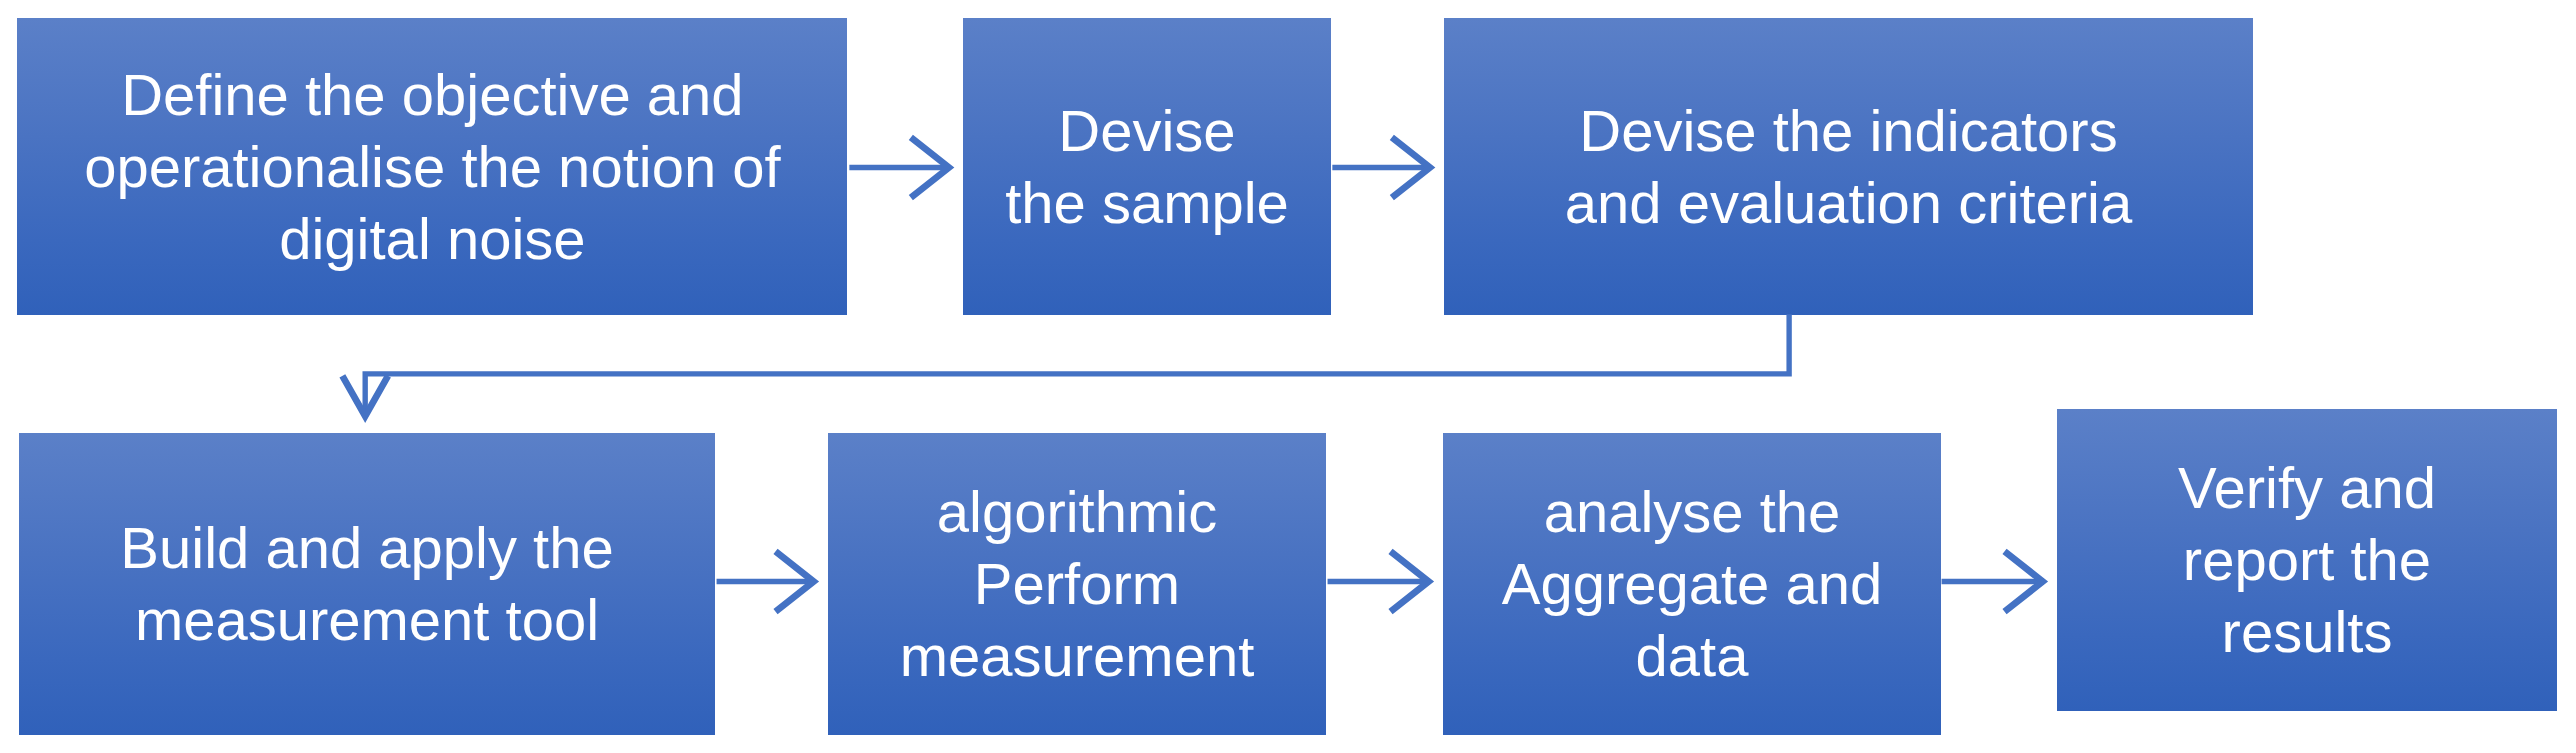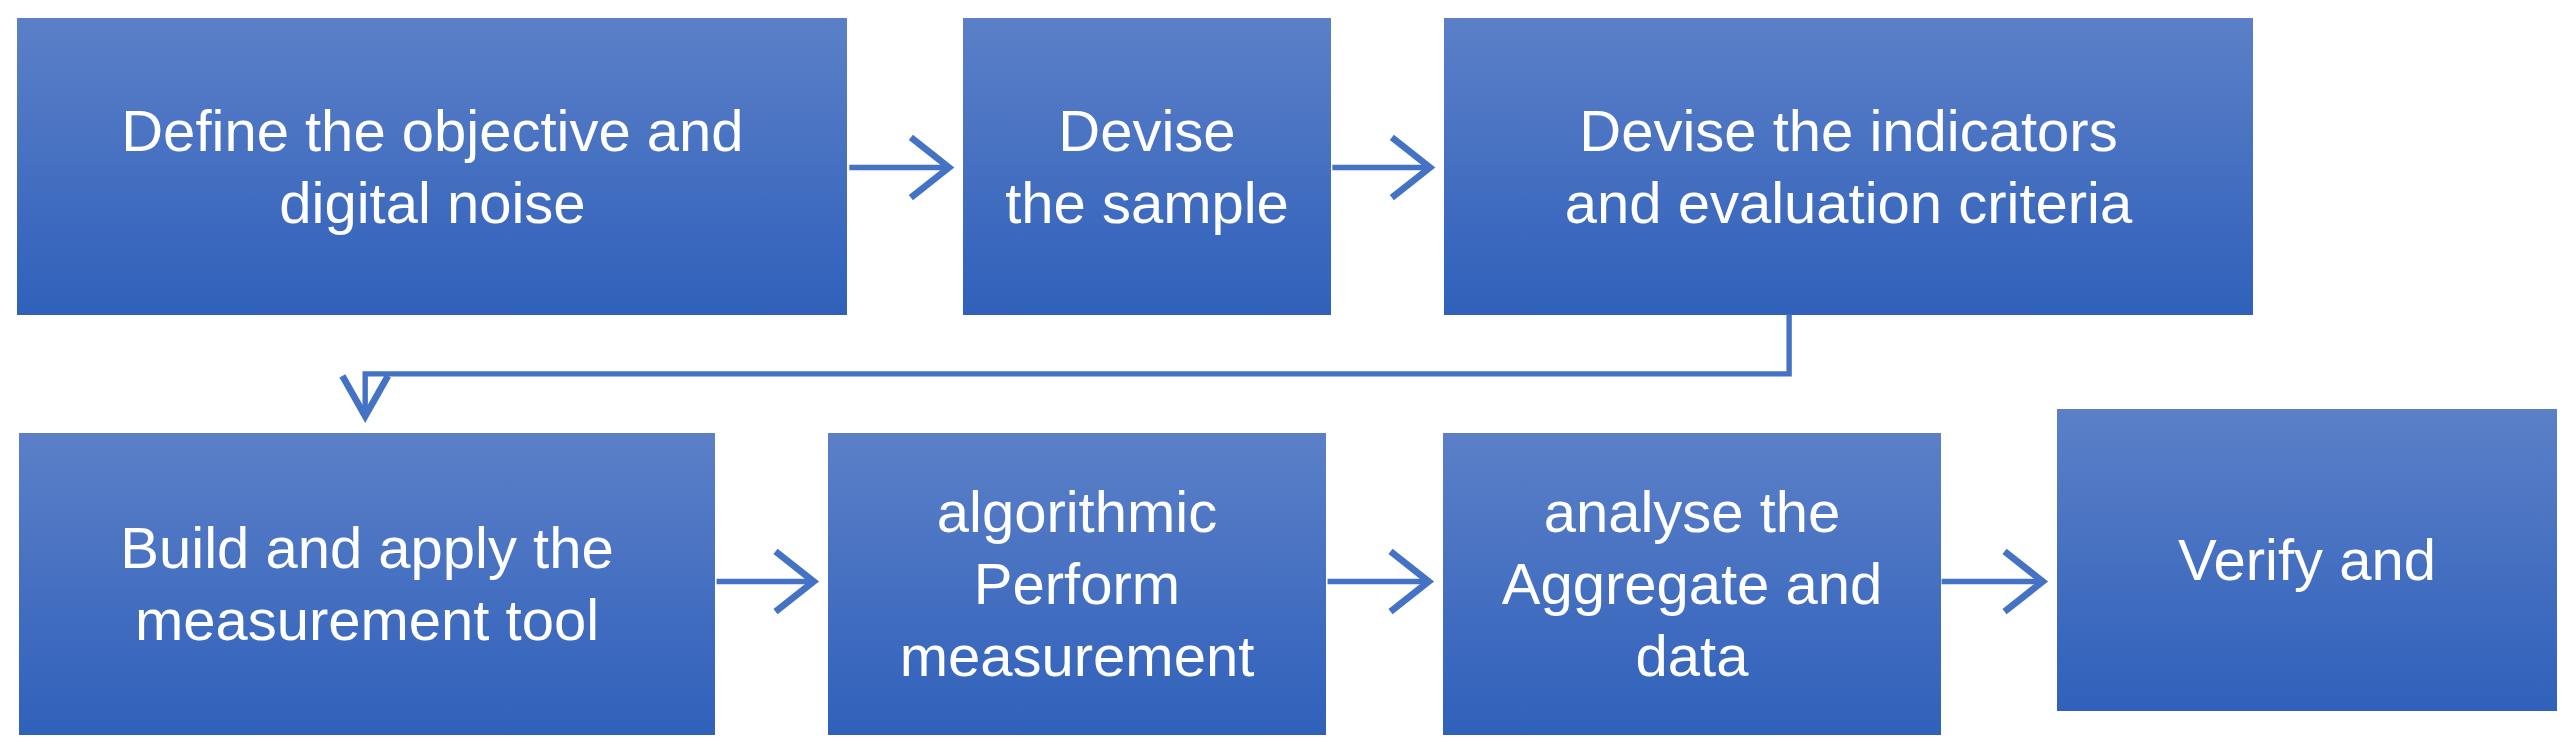--- a/index.html
+++ b/index.html
@@ -56,20 +56,21 @@
   .head{ stroke-width:10px; }
 </style>
 </head>
 <body>
 
 <div class="canvas">
 
   <div class="box" style="left:17.4px;top:18px;width:830px;height:297px">
     <div class="box-label">
       <span class="line">Define the objective and</span>
+      <span class="line">operationalise the notion of</span>
       <span class="line">digital noise</span>
     </div>
   </div>
 
   <div class="box" style="left:963px;top:18px;width:368px;height:297px">
     <div class="box-label">
       <span class="line">Devise</span>
       <span class="line">the sample</span>
     </div>
   </div>
@@ -100,20 +101,22 @@
     <div class="box-label">
       <span class="line">analyse the</span>
       <span class="line">Aggregate and</span>
       <span class="line">data</span>
     </div>
   </div>
 
   <div class="box" style="left:2057px;top:409px;width:500px;height:302px">
     <div class="box-label">
       <span class="line">Verify and</span>
+      <span class="line">report the</span>
+      <span class="line">results</span>
     </div>
   </div>
 
   <svg class="connector" style="left:848px;top:134px" width="115" height="67" viewBox="0 0 172 100" aria-hidden="true">
     <line class="shaft" x1="2" y1="50" x2="150" y2="50"></line>
     <polyline class="head" points="94,5 151,50 94,95"></polyline>
   </svg>
 
   <svg class="connector" style="left:1331px;top:134px" width="113" height="67" viewBox="0 0 169 100" aria-hidden="true">
     <line class="shaft" x1="2" y1="50" x2="147" y2="50"></line>

